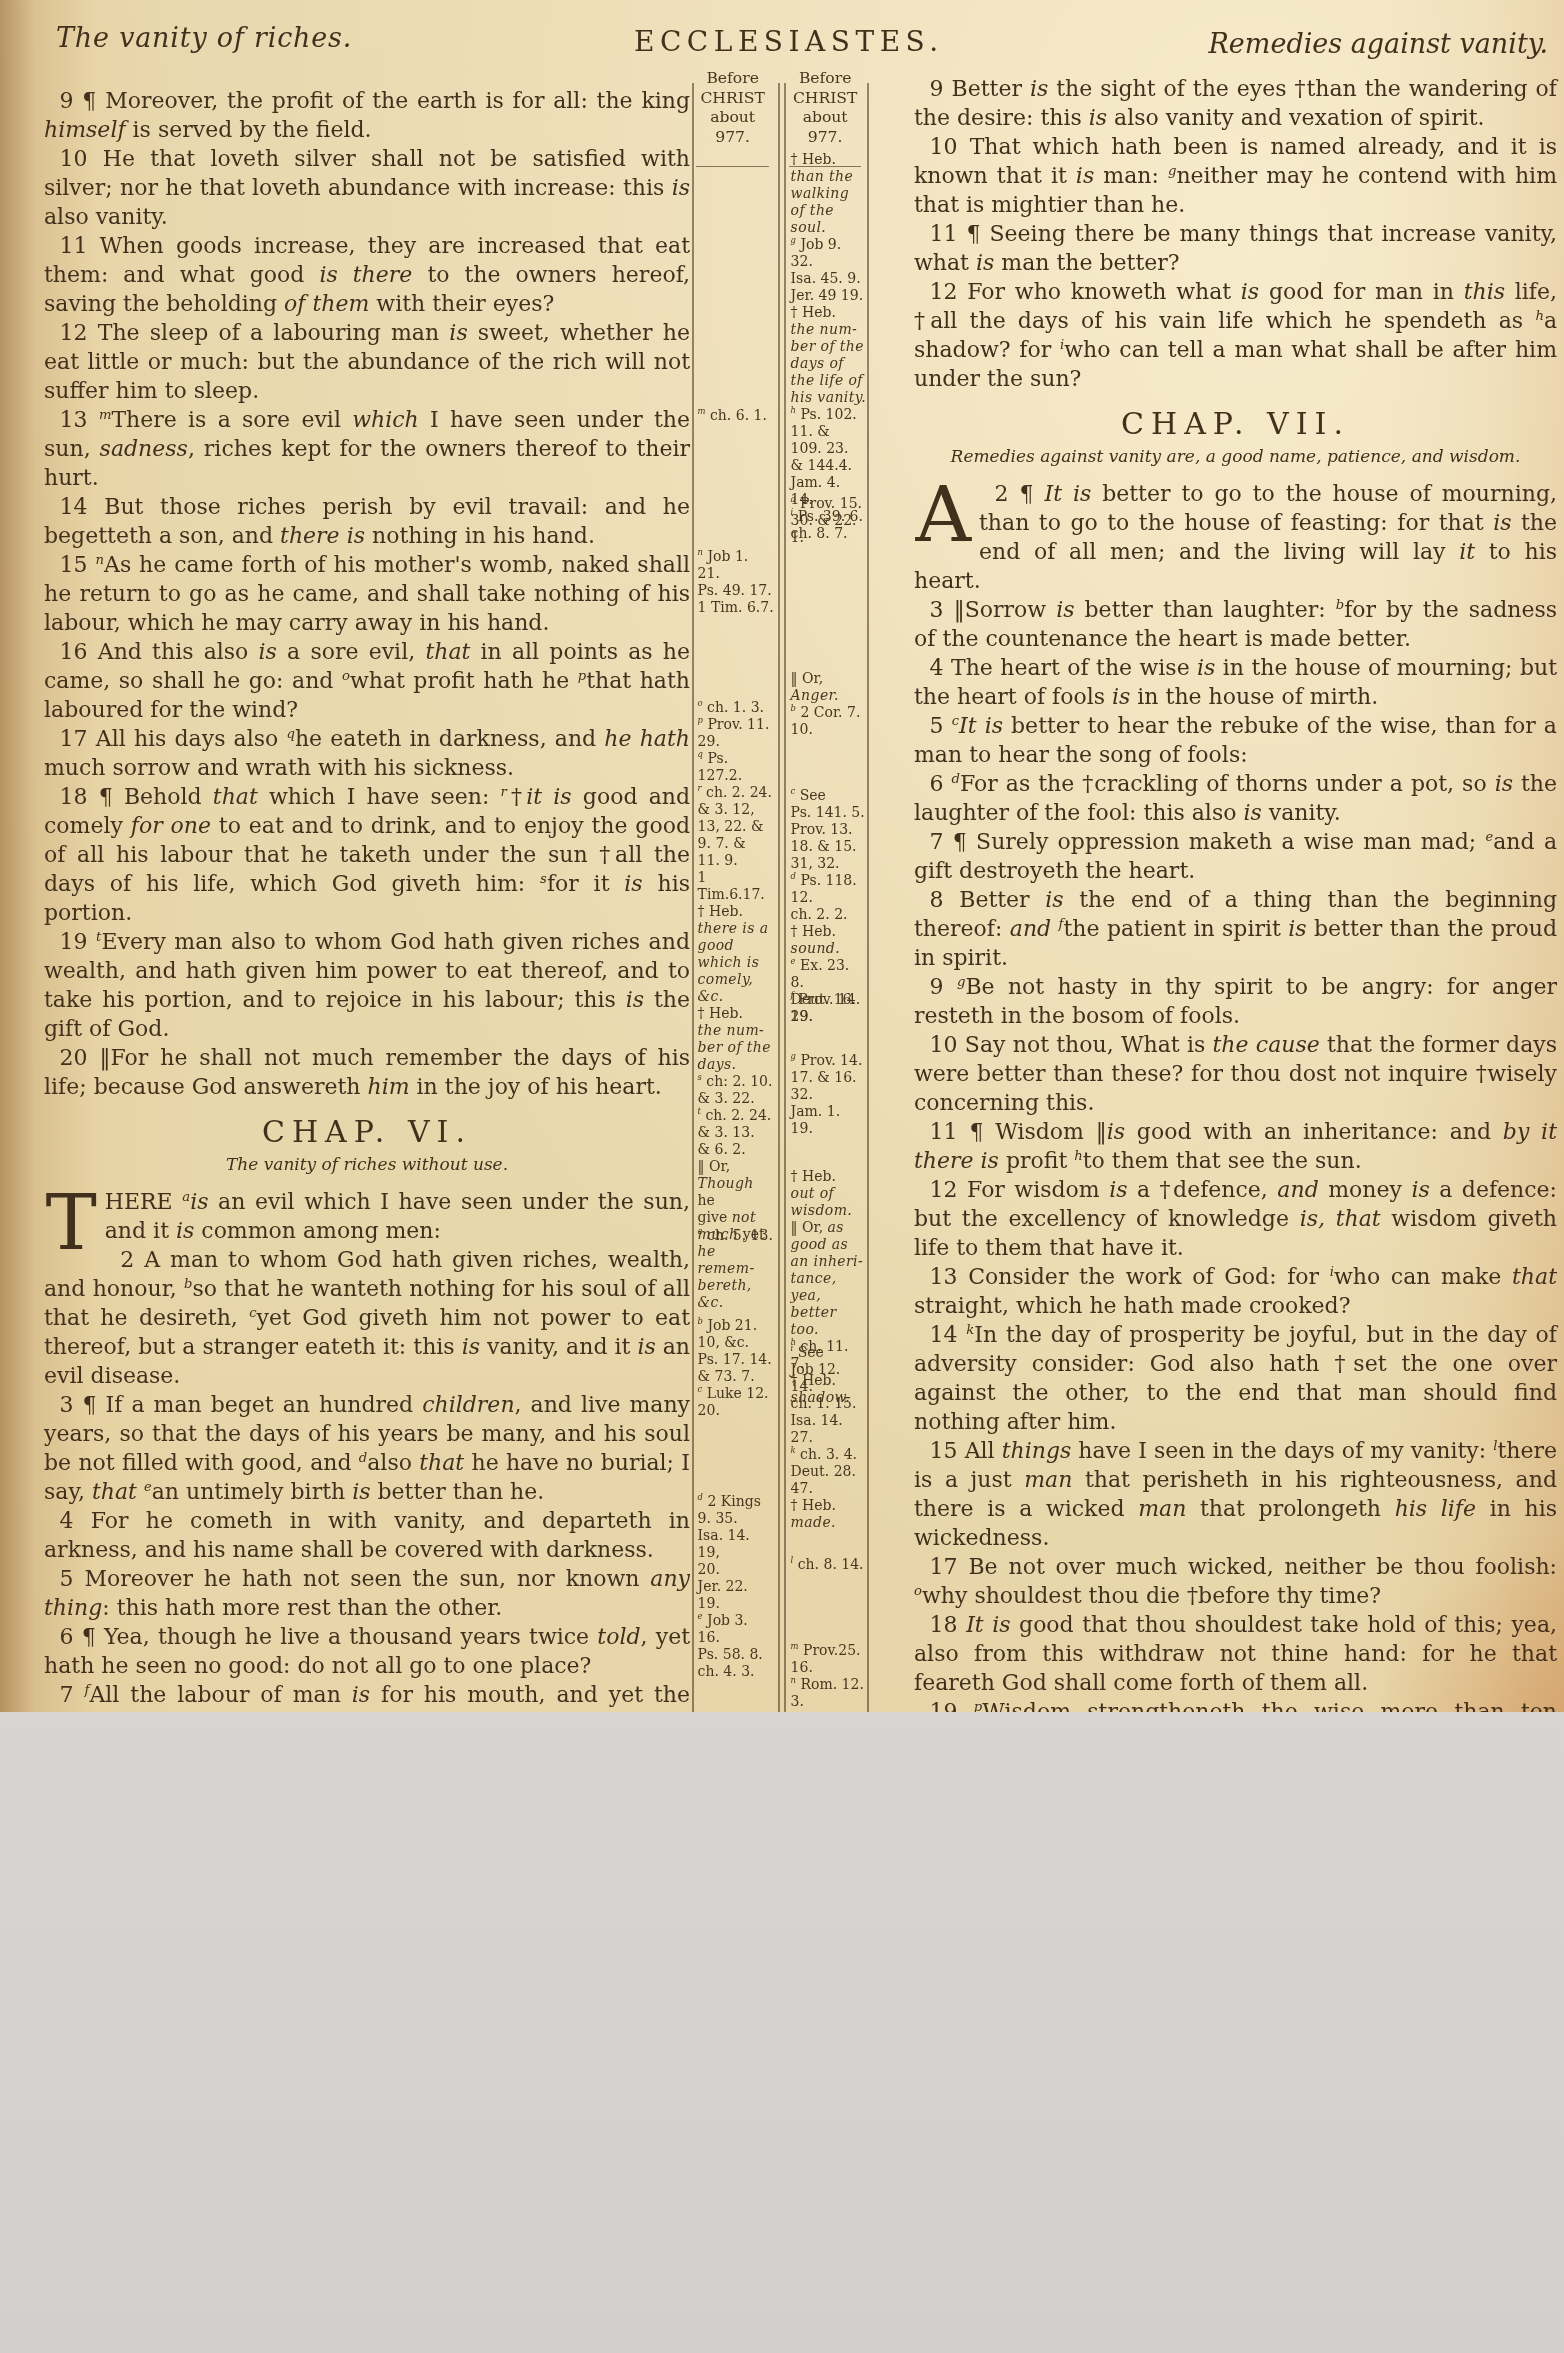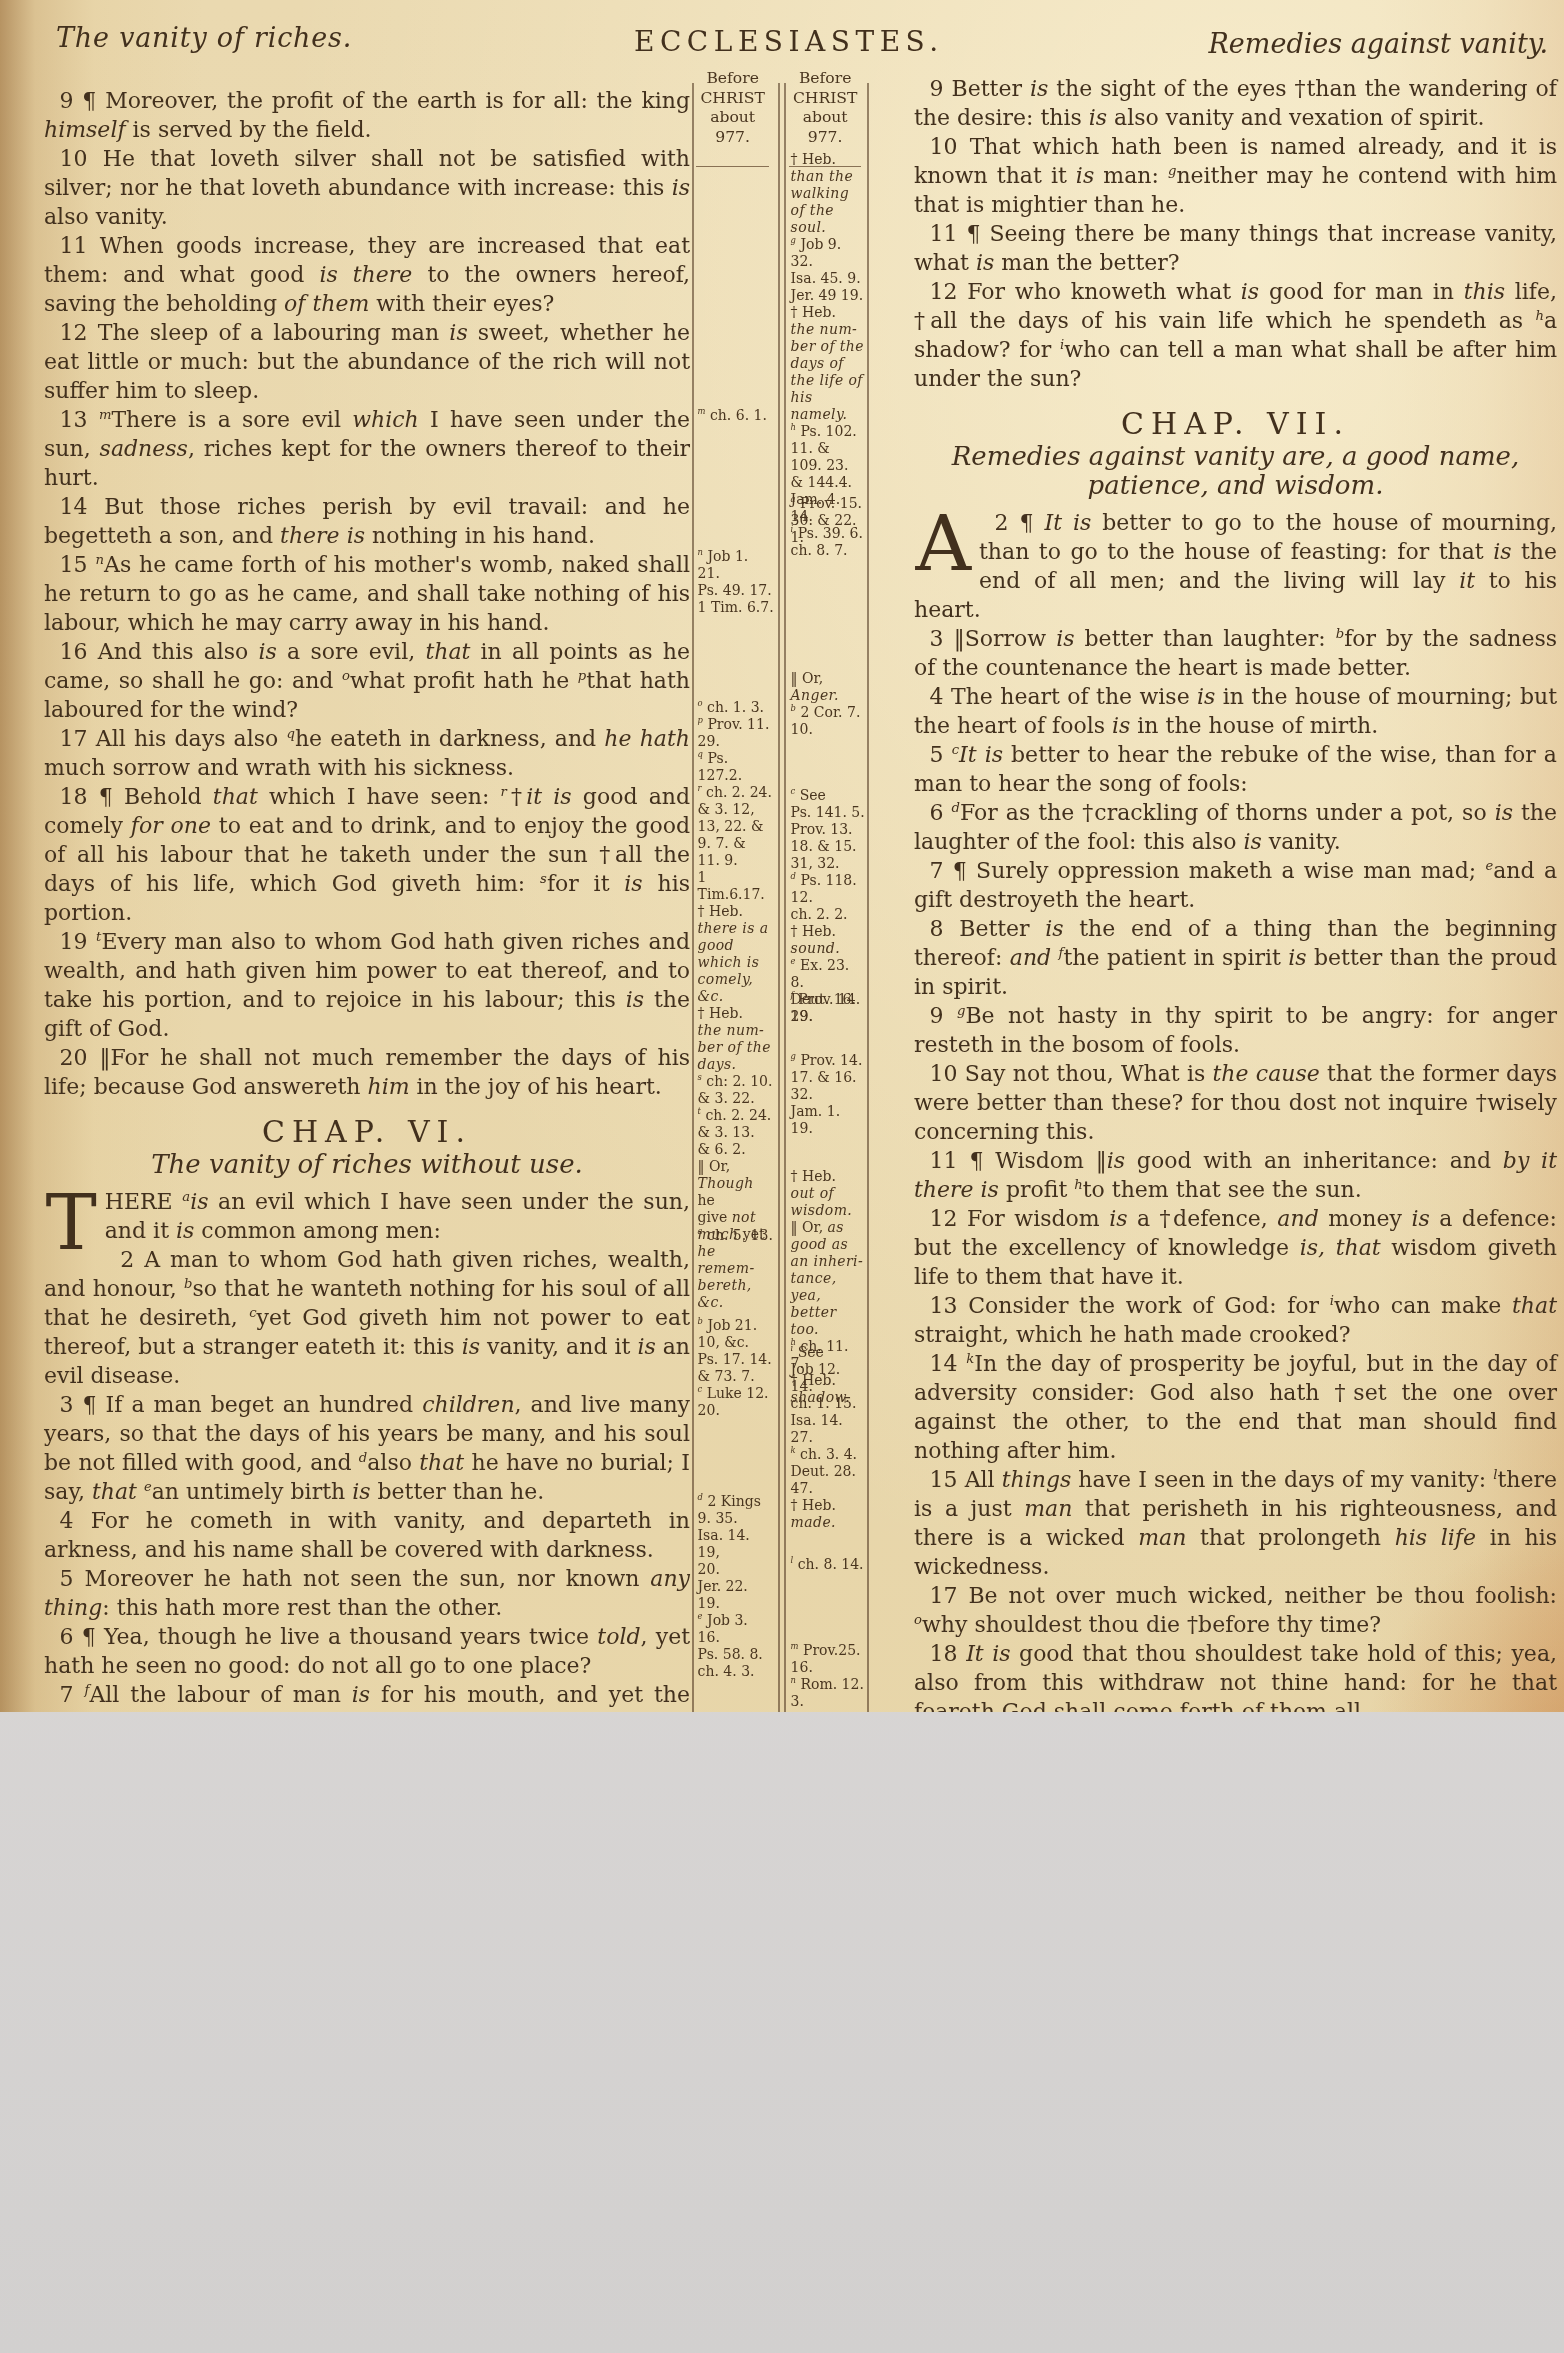--- a/index.html
+++ b/index.html
@@ -48,21 +48,21 @@
 
   .vrule{position:absolute;top:83px;height:1851px;width:1.6px;background:rgba(75,50,28,0.55);}
 
   .col{position:absolute;font-size:22px;line-height:29px;text-align:justify;}
   .col-left{left:44px;top:86px;width:646px;}
   .col-right{left:914px;top:74px;width:643px;}
   .v{margin:0;text-indent:15.6px;}
   sup{font-size:0.60em;font-style:italic;line-height:0;vertical-align:super;}
   .chap{font-weight:normal;font-size:30px;letter-spacing:7px;text-align:center;
         margin:15.6px 0 4.7px 0;text-indent:0;}
-  .chapsub{font-style:italic;font-size:26px;text-align:center;margin:0 0 7.8px 0;}
+  .chapsub{font-style:italic;font-size:17px;text-align:center;margin:0 0 7.8px 0;}
   .dropv{text-indent:0;}
   .dcap{float:left;font-size:77px;line-height:61px;padding:4.7px 7.8px 0 1.6px;}
 
   .refs{position:absolute;top:0;height:1956px;font-size:14px;line-height:17px;color:#49351f;}
   .refs-left{left:696px;width:78px;}
   .refs-right{left:789px;width:77px;}
   .bc{position:absolute;left:0;right:4.7px;top:69px;text-align:center;font-size:15.6px;line-height:19.6px;
       white-space:pre-line;border-bottom:1.6px solid rgba(80,52,28,0.65);padding-bottom:19px;}
   .note{position:absolute;left:1.6px;right:0;white-space:pre-line;}
   .note i{letter-spacing:0.4px;}
@@ -191,21 +191,21 @@
 <i>walking</i>
 <i>of the soul.</i>
 <sup>g</sup> Job 9. 32.
 Isa. 45. 9.
 Jer. 49 19.
 † Heb.
 <i>the num-</i>
 <i>ber of the</i>
 <i>days of</i>
 <i>the life of</i>
-<i>his namely.</i>
+<i>his vanity.</i>
 <sup>h</sup> Ps. 102.
 11. &amp;
 109. 23.
 &amp; 144.4.
 Jam. 4. 14.
 <sup>i</sup> Ps. 39. 6.
 ch. 8. 7.</div>
       <div class="note" style="top:495px"><sup>a</sup> Prov. 15.
 30. &amp; 22.
 1.</div>

